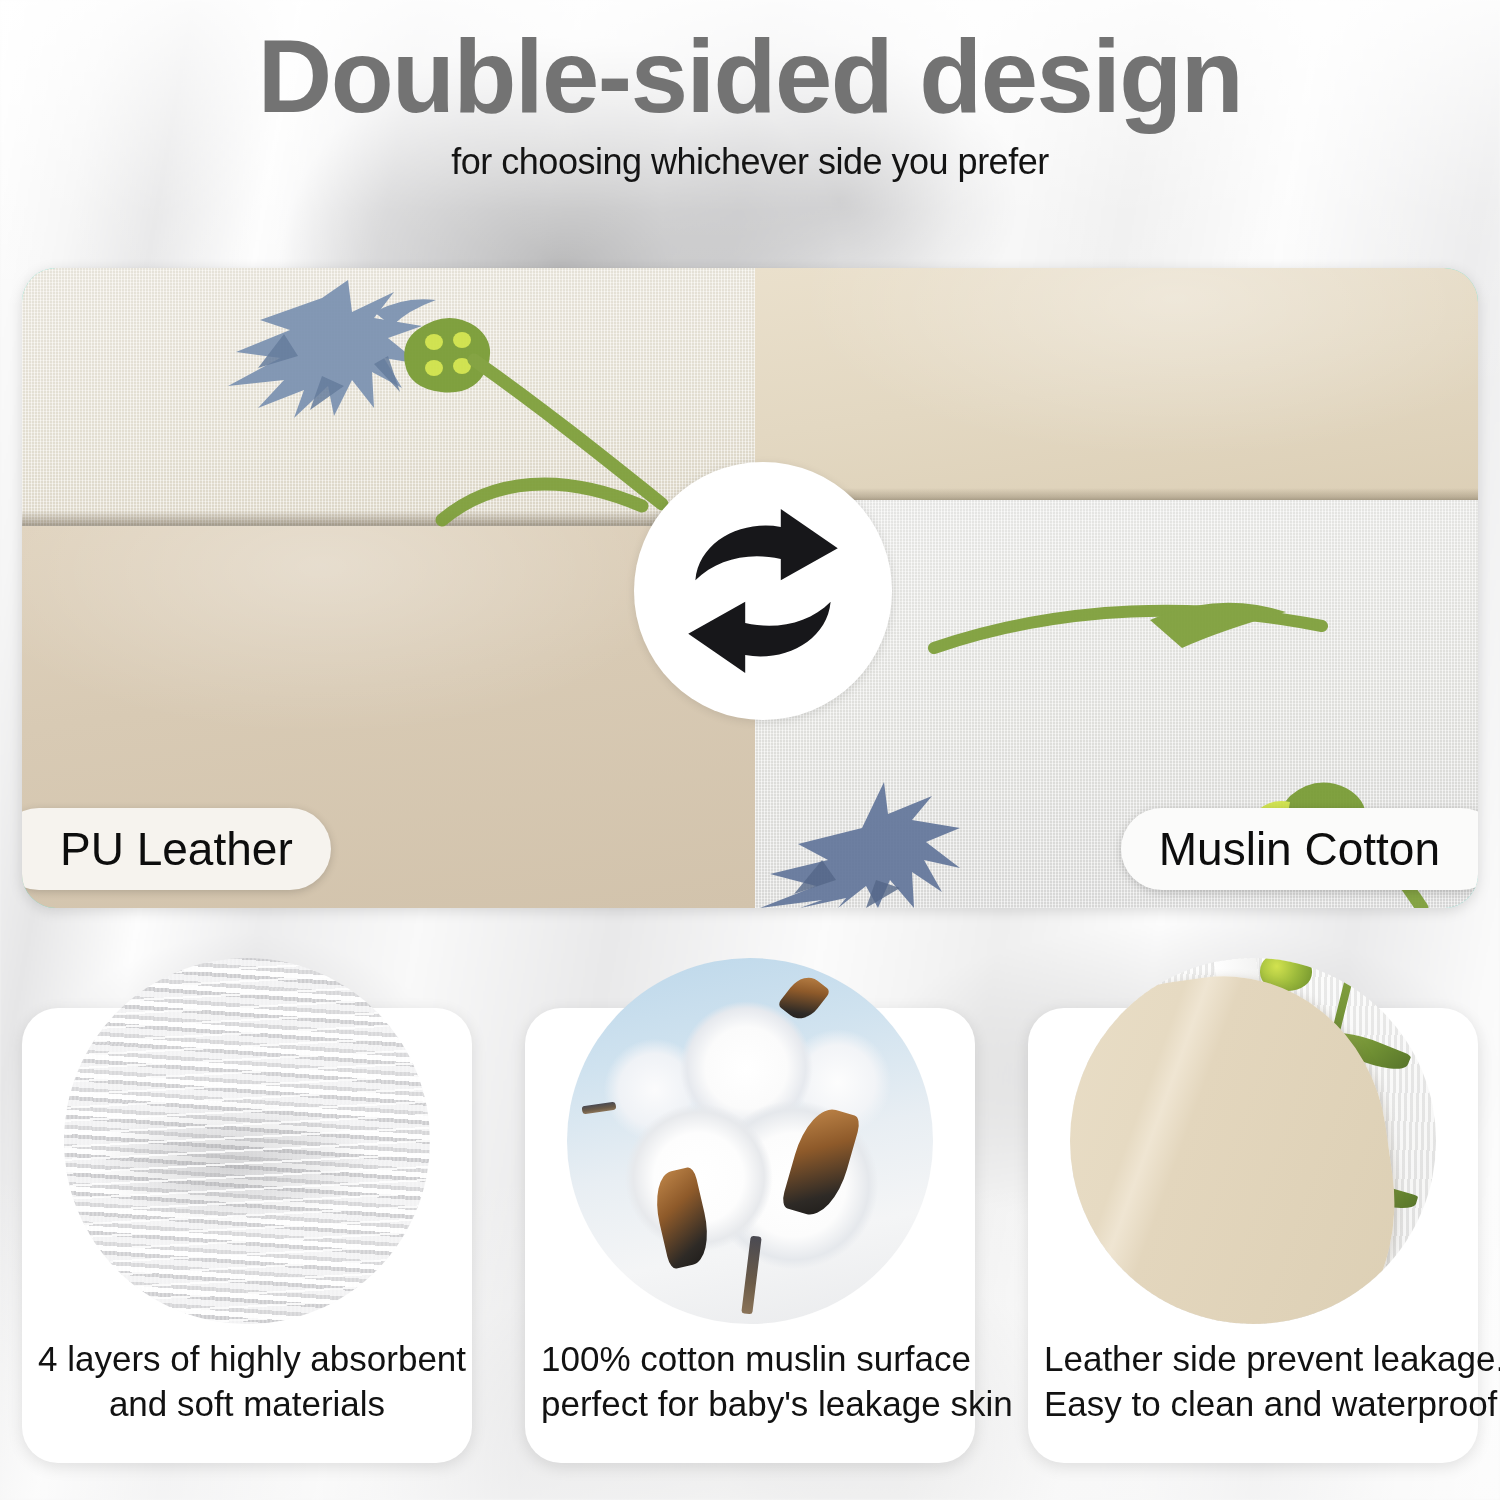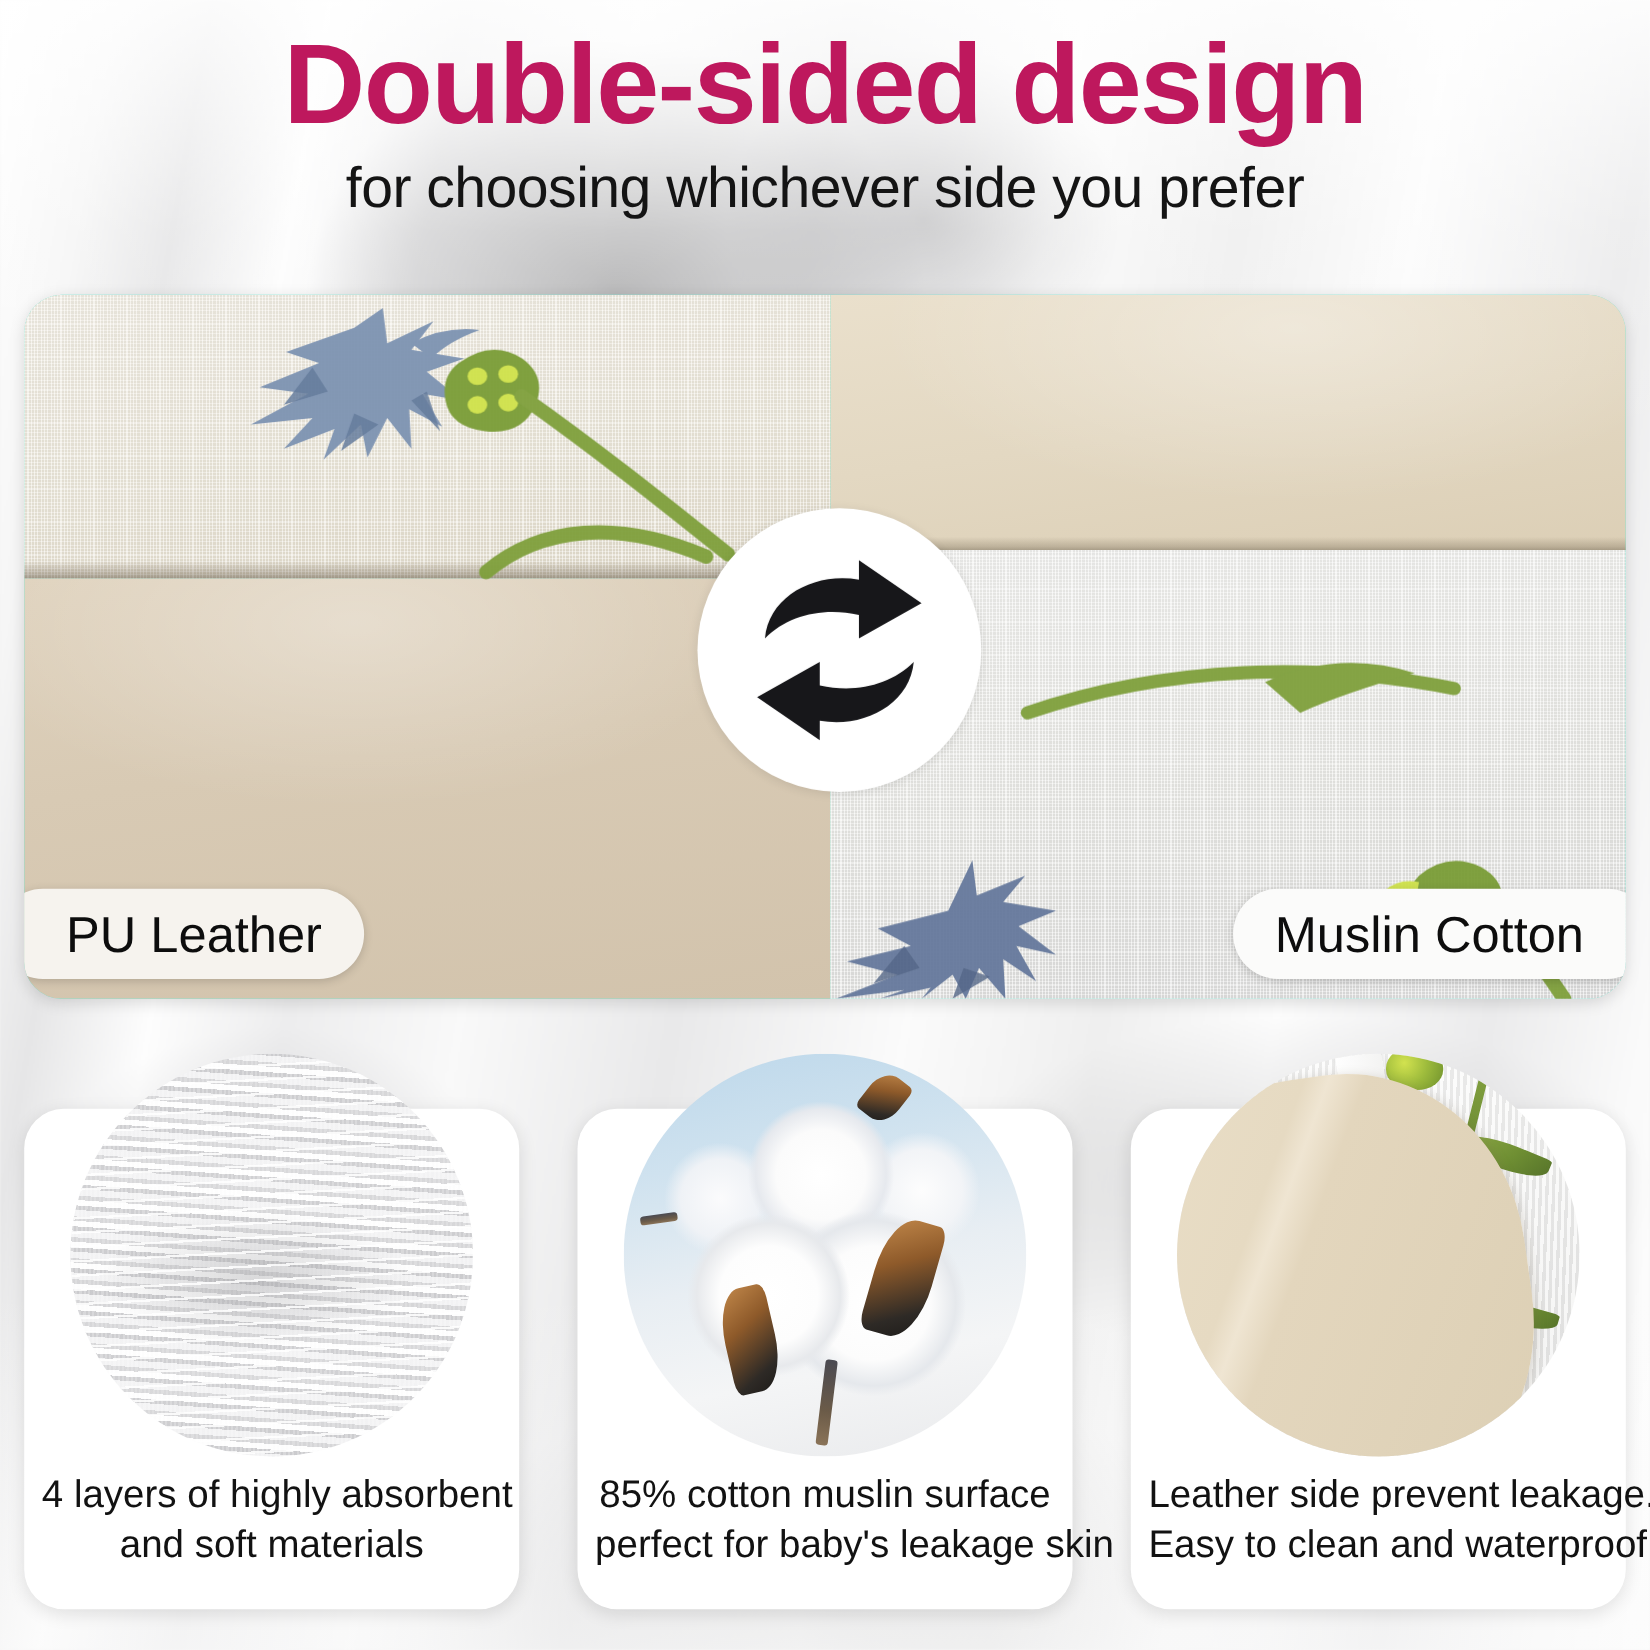--- a/index.html
+++ b/index.html
@@ -48,27 +48,27 @@
     position: absolute;
     top: 22px;
     left: 0;
     width: 1500px;
     text-align: center;
   }
   .headline {
     font-size: 103px;
     font-weight: bold;
     letter-spacing: -1.5px;
-    color: #be185d;
+    color: #737373;
     line-height: 1.06;
     white-space: nowrap;
   }
   .subhead {
     margin-top: 10px;
-    font-size: 52px;
+    font-size: 36px;
     font-weight: normal;
     color: #141414;
     letter-spacing: -0.5px;
     white-space: nowrap;
   }
 
   
   .hero {
     position: absolute;
     left: 22px;
@@ -404,21 +404,21 @@
 
     <div class="card">
       <div class="card-media media-cotton">
         <div class="boll-husk husk-a"></div>
         <div class="boll-husk husk-b"></div>
         <div class="boll-husk husk-c"></div>
         <div class="boll-stem stem-a"></div>
         <div class="boll-stem stem-b"></div>
       </div>
       <div class="card-caption">
-        <span class="cap-line">85% cotton muslin surface</span>
+        <span class="cap-line">100% cotton muslin surface</span>
         <span class="cap-line">perfect for baby's leakage skin</span>
       </div>
     </div>
 
     <div class="card">
       <div class="card-media media-mat">
         <div class="mat-bud"></div>
         <div class="mat-stem mstem-1"></div>
         <div class="mat-stem mstem-2"></div>
         <div class="mat-leaf leaf-1"></div>

